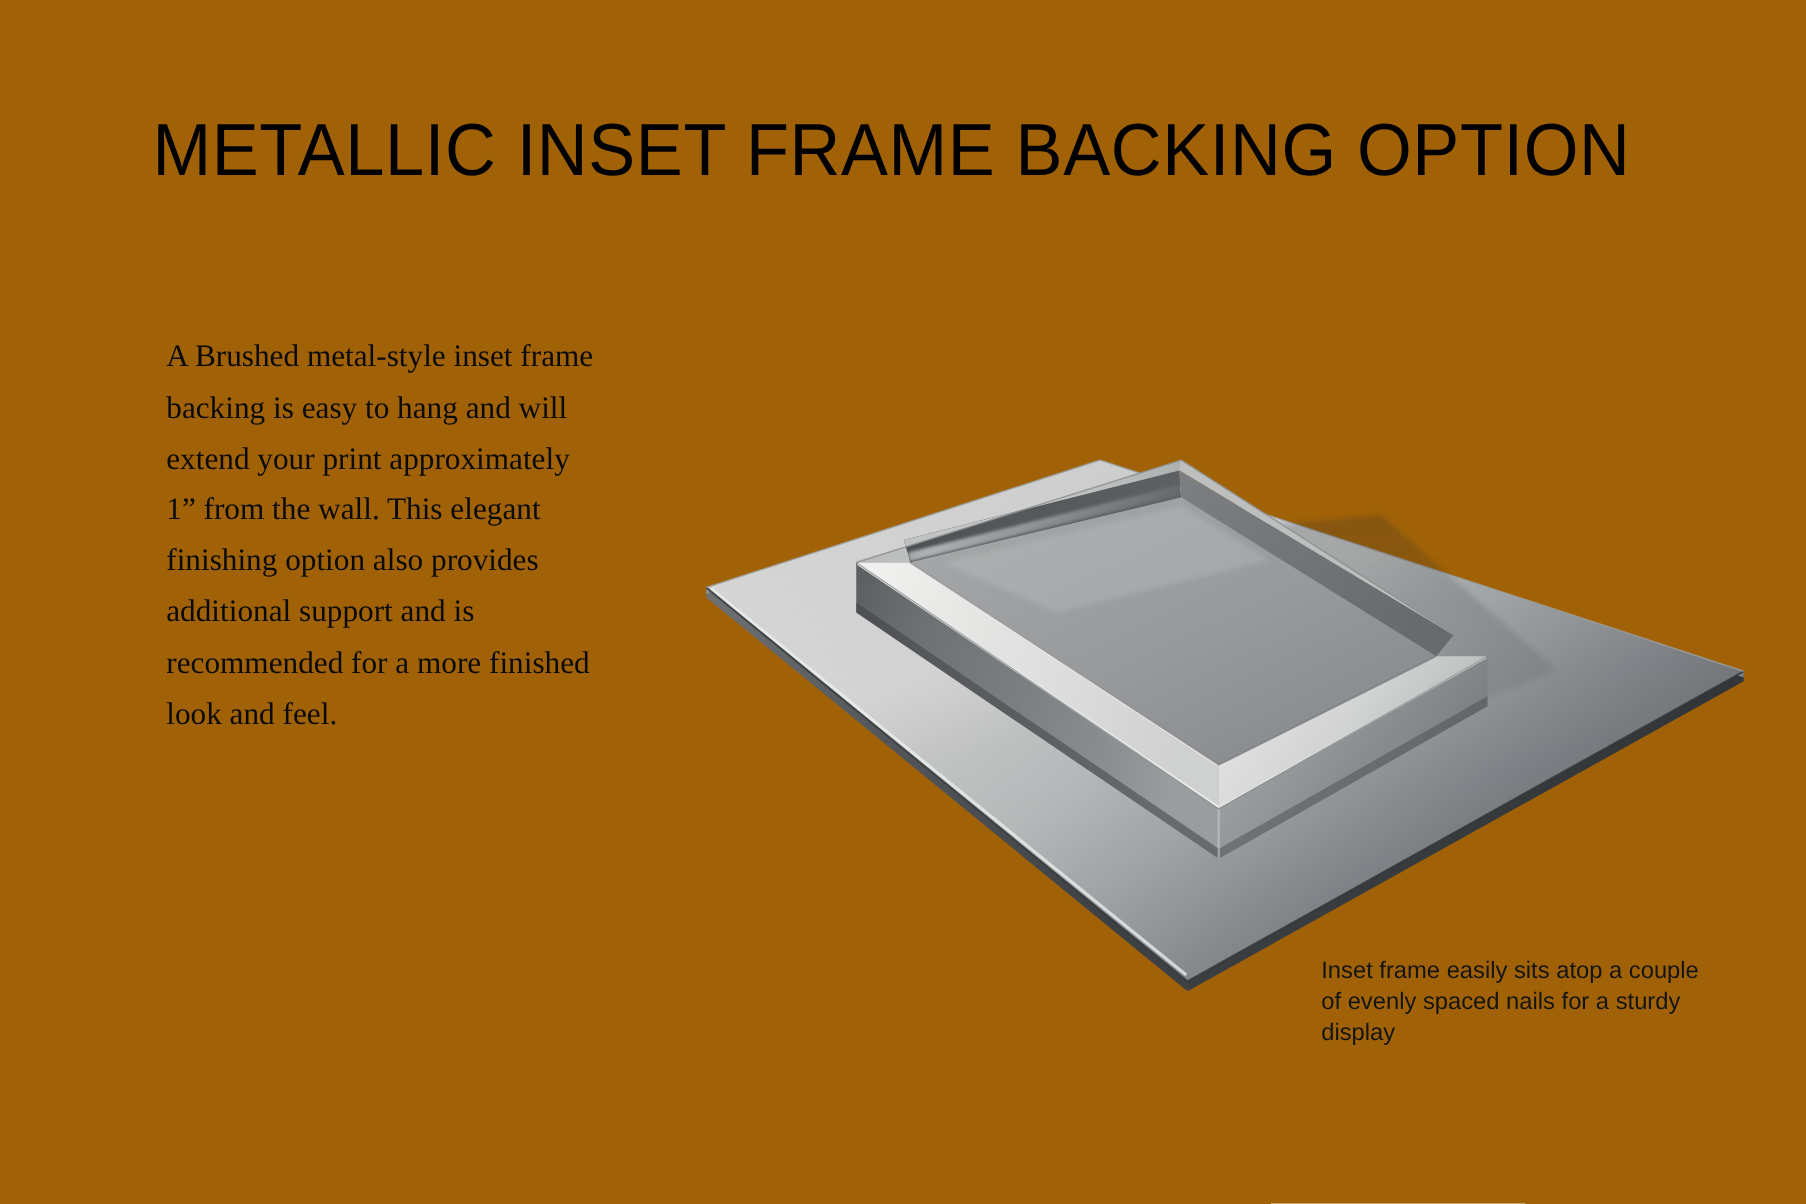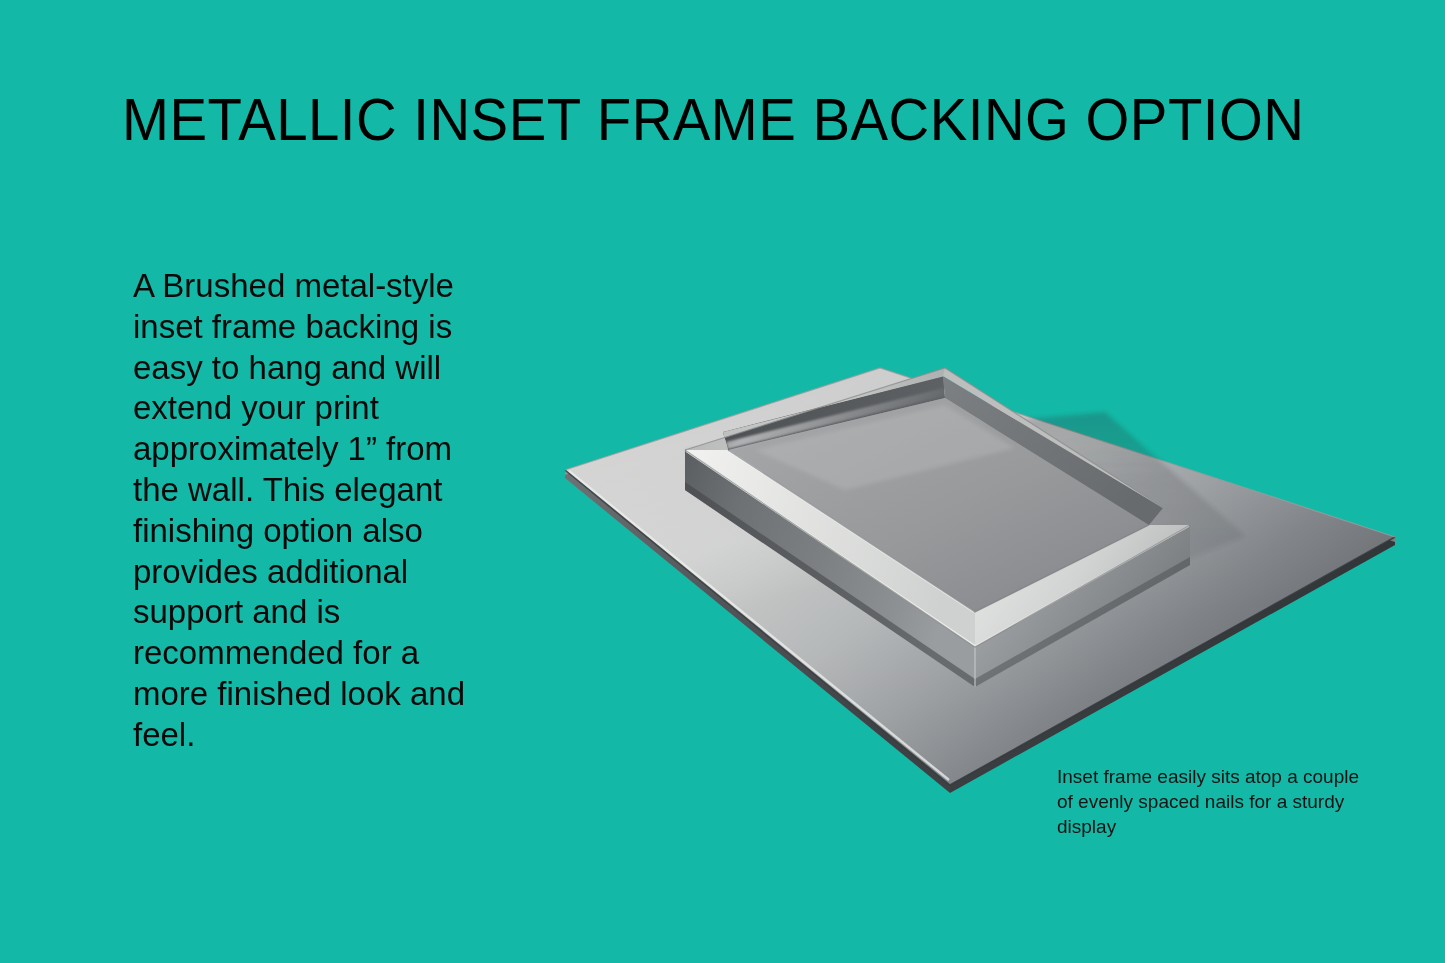--- a/index.html
+++ b/index.html
@@ -9,21 +9,21 @@
     background: #ffffff;
   }
   body {
     font-family: "Liberation Sans", sans-serif;
     -webkit-font-smoothing: antialiased;
   }
   #slide {
     position: relative;
     width: 1445px;
     height: 963px;
-    background: #14b8a6;
+    background: #a16207;
     overflow: hidden;
   }
 
   
   #slide-title {
     position: absolute;
     left: 122px;
     top: 88px;
     width: 1220px;
     font-size: 59px;
@@ -35,23 +35,24 @@
     transform-origin: left top;
     white-space: nowrap;
   }
 
   
   #body-text {
     position: absolute;
     left: 133px;
     top: 266px;
     width: 352px;
-    font-size: 33px;
+    font-size: 25px;
     line-height: 40.8px;
     color: #0a0a0a;
+    font-family: Liberation Serif, serif;
   }
 
   
   #caption-text {
     position: absolute;
     left: 1057px;
     top: 764px;
     width: 310px;
     font-size: 19px;
     line-height: 25px;

